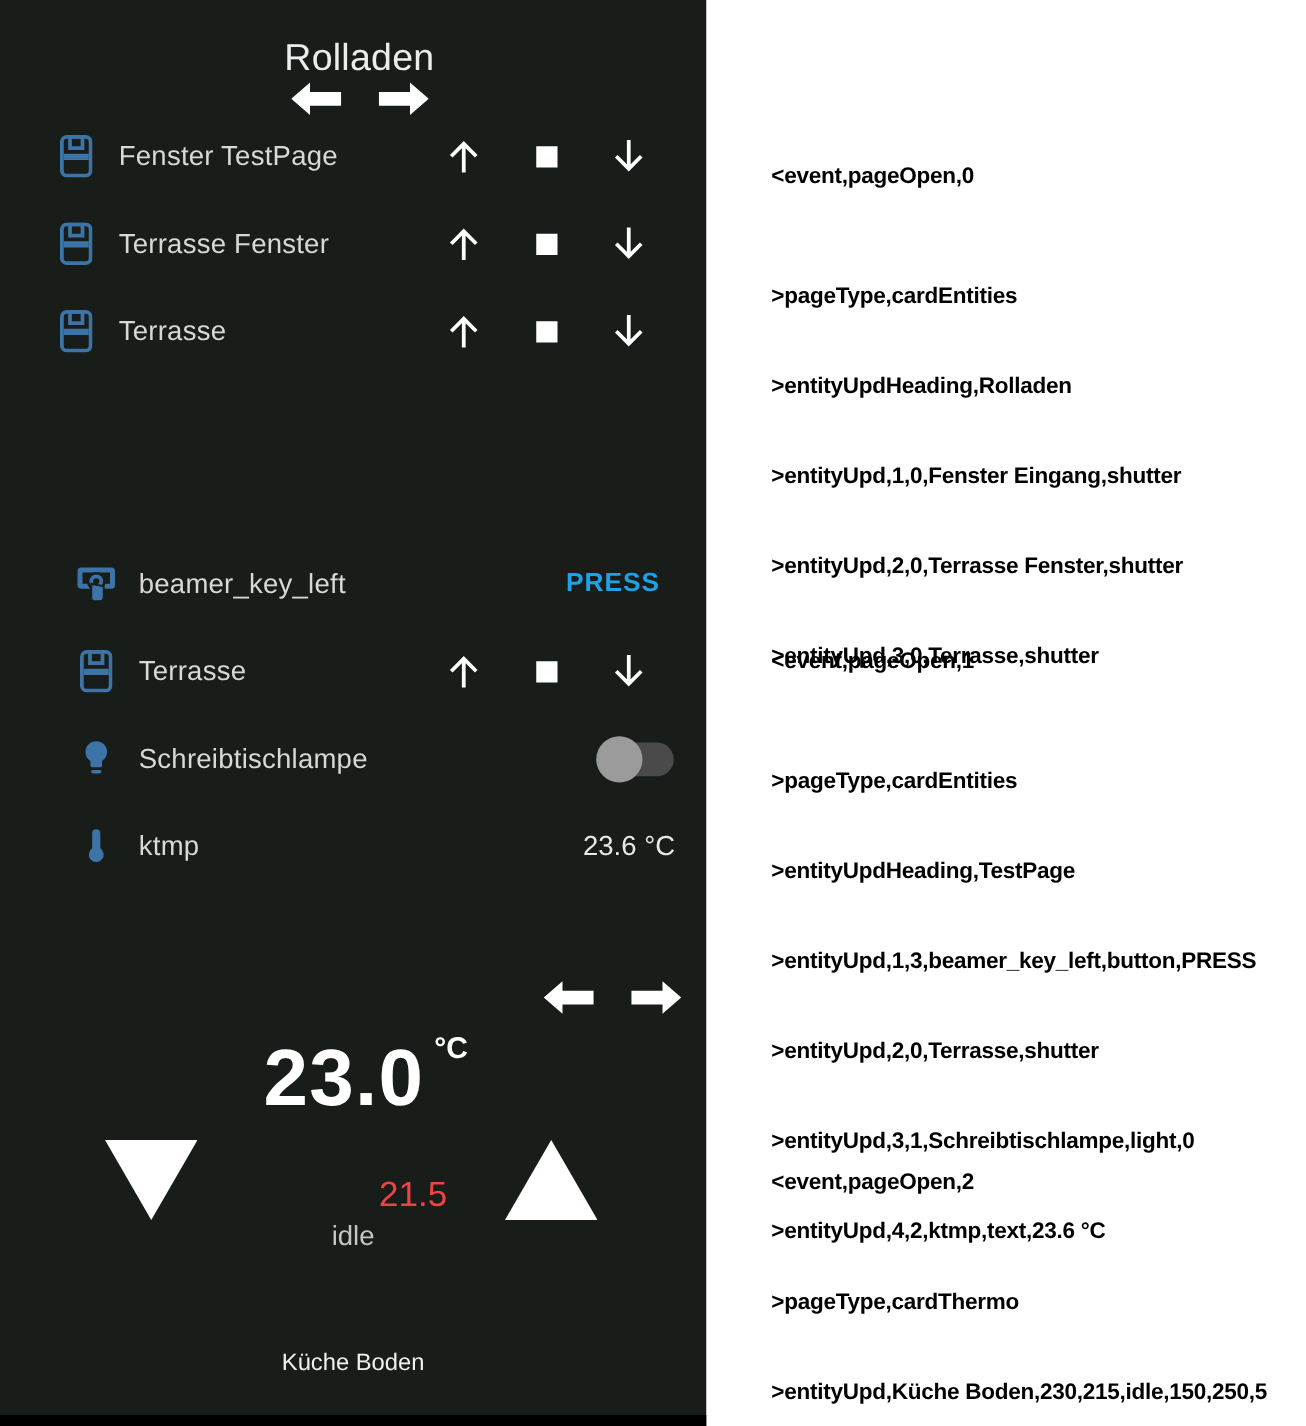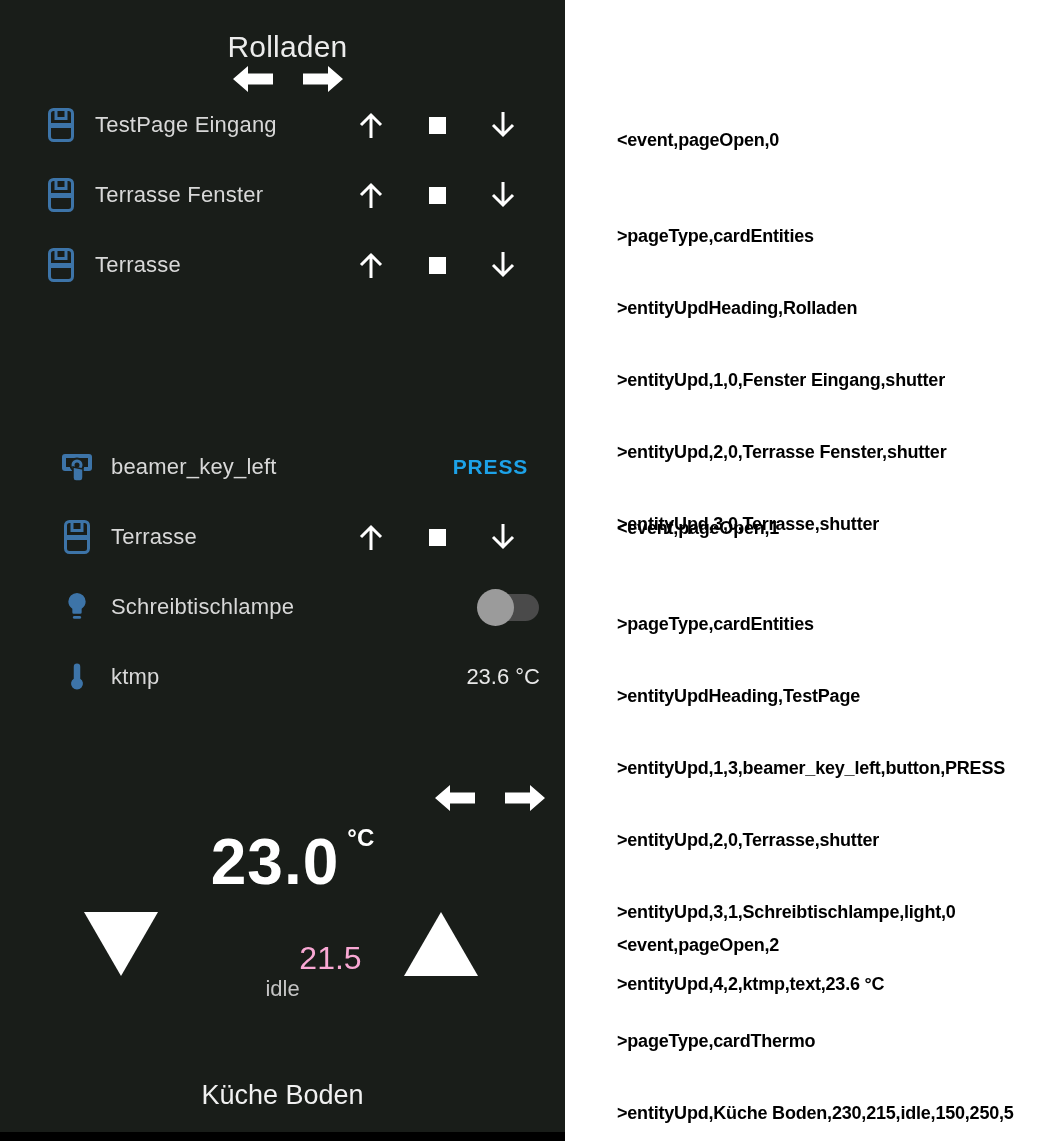--- a/index.html
+++ b/index.html
@@ -46,25 +46,25 @@
   
   .card-thermo .nav-arrows { position:absolute; top:21px; right:20px; }
   .thermo-temp { position:absolute; top:68px; left:0; width:565px; text-align:center;
                  transform:translateX(10px); color:#fff; }
   .thermo-temp .big { font-size:64px; font-weight:bold; line-height:1; letter-spacing:1px; }
   .thermo-temp .sup { font-size:24px; font-weight:bold; position:relative; top:-38px; margin-left:8px; }
   .tri-btn { position:absolute; background:none; border:none; padding:0; cursor:pointer; line-height:0; }
   .tri-down { left:84px; top:150px; }
   .tri-up { left:404px; top:150px; }
   .thermo-setpoint { position:absolute; top:178px; left:0; width:661px; text-align:center;
-                     font-size:32px; color:#f9a8d4; }
+                     font-size:28px; color:#ef4444; }
   .thermo-state { position:absolute; top:214px; left:0; width:565px; text-align:center;
                   font-size:22px; color:#c4c4c4; }
   .thermo-title { position:absolute; top:318px; left:0; width:565px; text-align:center;
-                  font-size:27px; color:#f0f0f0; }
+                  font-size:19px; color:#f0f0f0; }
 
   
   .log-block { position:absolute; left:617px; color:#000; font-weight:bold;
                font-size:18px; line-height:24px; white-space:pre; letter-spacing:-0.2px; }
   .log-1 { top:80px; } .log-2 { top:468px; } .log-3 { top:885px; }
   .log-event { margin-bottom:24px; }
 </style>
 </head>
 <body>
 
@@ -89,21 +89,21 @@
     <div class="rows">
 
       <div class="row">
         <span class="entity-icon">
           <svg width="26" height="34" viewBox="0 0 26 34">
               <rect x="1.5" y="1.5" width="23" height="31" rx="4" fill="none" stroke="#3d74a8" stroke-width="3"></rect>
               <rect x="8" y="1.5" width="10" height="9" fill="none" stroke="#3d74a8" stroke-width="3"></rect>
               <rect x="3" y="15" width="20" height="5" fill="#3d74a8"></rect>
             </svg>
         </span>
-        <span class="entity-label">TestPage Eingang</span>
+        <span class="entity-label">Fenster TestPage</span>
         <div class="controls">
           <button class="ctl">
               <svg width="30" height="30" viewBox="0 0 30 30">
                 <path d="M15 28 V6 M5 15 L15 5 L25 15" stroke="#fff" stroke-width="3" fill="none"></path>
               </svg>
             </button>
           <button class="ctl">
               <span class="stopsq"></span>
             </button>
           <button class="ctl">

